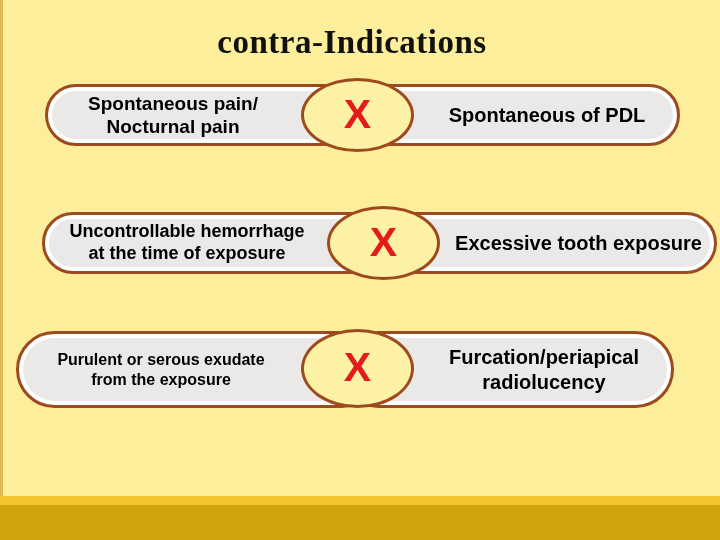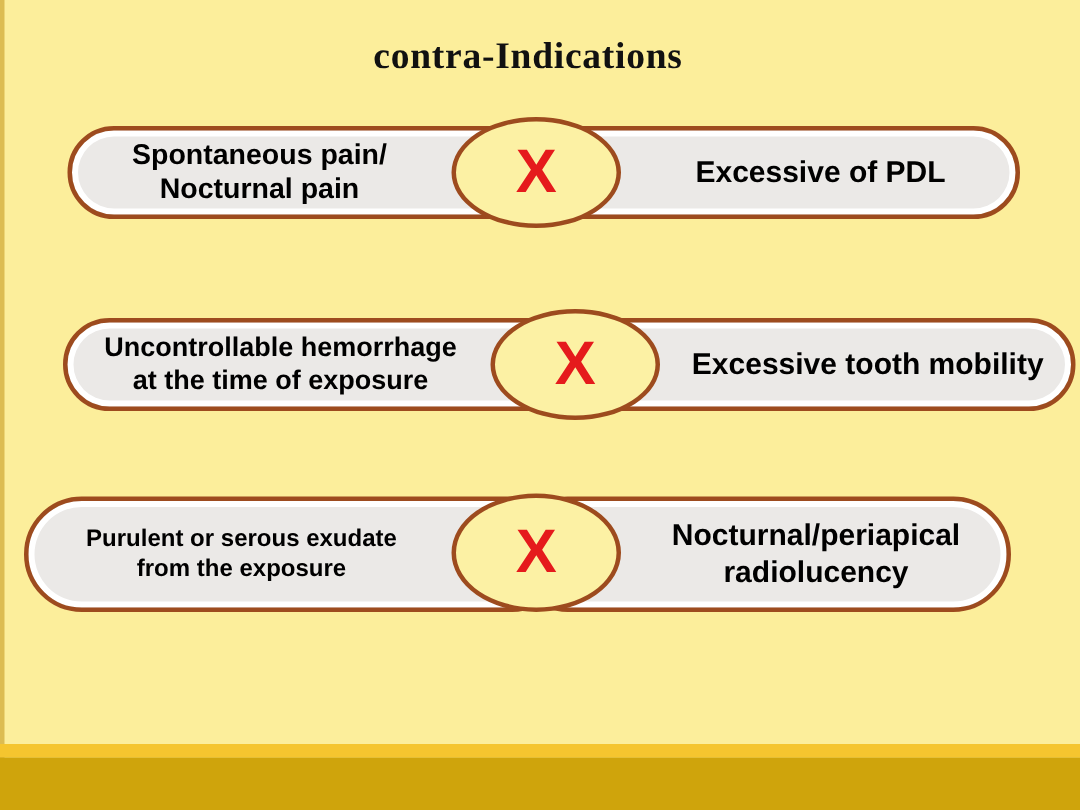--- a/index.html
+++ b/index.html
@@ -21,21 +21,21 @@
   }
 
   .slide-title {
     position: absolute;
     top: 24px;
     left: 0;
     width: 704px;
     text-align: center;
     font-family: "Liberation Serif", serif;
     font-weight: bold;
-    font-size: 25px;
+    font-size: 33px;
     color: #111111;
     letter-spacing: 0.5px;
   }
 
   .row { position: absolute; left: 0; width: 720px; }
   .row-1 { top: 84px;  height: 62px; }
   .row-2 { top: 212px; height: 62px; margin-left: 26px; }
   .row-3 { top: 331px; height: 77px; }
 
   .pill {
@@ -122,47 +122,47 @@
   <div class="left-edge-strip"></div>
 
   <div class="slide-title">contra-Indications</div>
 
   <div class="row row-1">
     <div class="pill pill-left">
       <div class="pill-text">Spontaneous pain/
 Nocturnal pain</div>
     </div>
     <div class="pill pill-right">
-      <div class="pill-text">Excessive of PDL</div>
+      <div class="pill-text">Spontaneous of PDL</div>
     </div>
     <div class="x-ellipse">
       <span class="x-mark">X</span>
     </div>
   </div>
 
   <div class="row row-2">
     <div class="pill pill-left">
       <div class="pill-text">Uncontrollable hemorrhage
 at the time of exposure</div>
     </div>
     <div class="pill pill-right">
-      <div class="pill-text">Excessive tooth mobility</div>
+      <div class="pill-text">Excessive tooth exposure</div>
     </div>
     <div class="x-ellipse">
       <span class="x-mark">X</span>
     </div>
   </div>
 
   <div class="row row-3">
     <div class="pill pill-left">
       <div class="pill-text">Purulent or serous exudate
 from the exposure</div>
     </div>
     <div class="pill pill-right">
-      <div class="pill-text">Nocturnal/periapical
+      <div class="pill-text">Furcation/periapical
 radiolucency</div>
     </div>
     <div class="x-ellipse">
       <span class="x-mark">X</span>
     </div>
   </div>
 
   <div class="footer-strip"></div>
   <div class="footer-band"></div>
 

